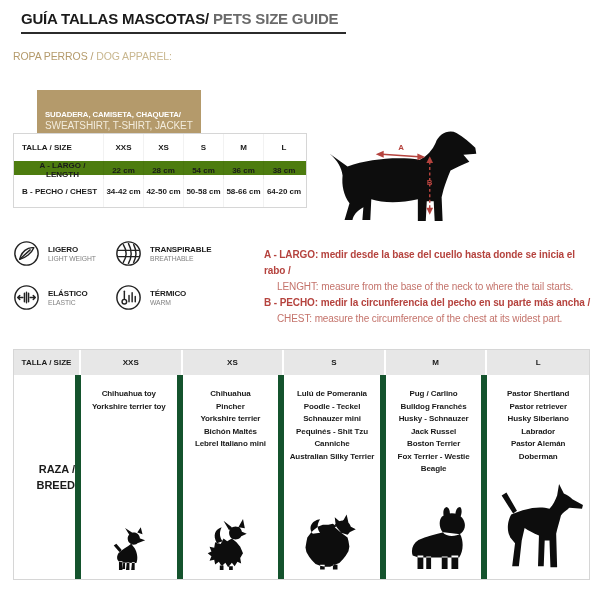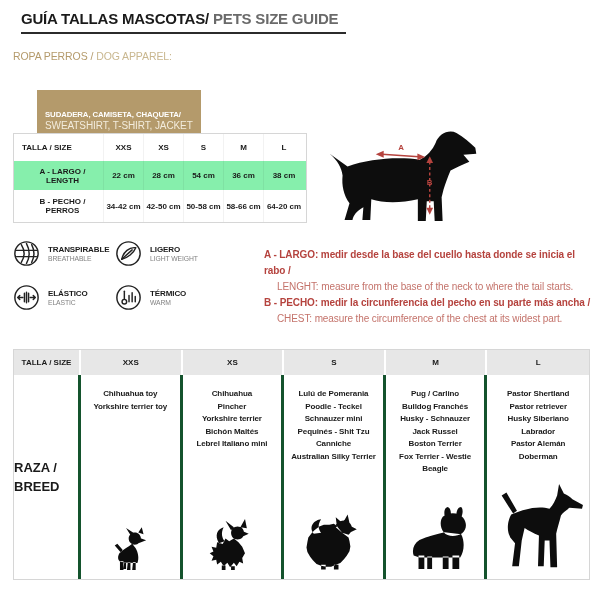--- a/index.html
+++ b/index.html
@@ -29,21 +29,21 @@
   .size-table{left:13px;top:133px;width:292px;border:1px solid #d6d6d6;background:#fff;}
   .st-row{display:grid;grid-template-columns:90px 40px 40px 40px 40px 40px;}
   .st-row > div{
     font-size:8px;font-weight:bold;text-align:center;
     display:flex;align-items:center;justify-content:center;
     border-right:1px solid rgba(0,0,0,0.05);
   }
   .st-row > div:first-child{justify-content:flex-start;padding-left:8px;}
   .st-row > div:last-child{border-right:none;}
   .st-head{height:27px;}
-  .st-a{height:29px;background:#86efac;}
+  .st-a{height:14px;background:#4d7c0f;}
   .st-b{height:32px;}
 
   
   .top-dog{left:316px;top:124px;width:172px;height:104px;}
 
   
   .features{
     left:13px;top:240px;display:grid;grid-template-columns:102px auto;
     grid-row-gap:17px;grid-column-gap:0;
   }
@@ -59,25 +59,25 @@
 
   
   .breed-table{left:13px;top:349px;width:575px;border:1px solid #d6d6d6;background:#fff;}
   .bt-head{display:grid;grid-template-columns:67px repeat(5,1fr);}
   .bt-head > div{
     background:#e7e7e7;height:25px;line-height:25px;text-align:center;
     font-size:8px;font-weight:bold;border-right:2px solid #fff;
   }
   .bt-head > div:last-child{border-right:none;}
   .bt-body{display:grid;grid-template-columns:67px repeat(5,1fr);height:204px;}
-  .bt-body > div{border-right:3px solid #14532d;position:relative;}
+  .bt-body > div{border-right:6px solid #14532d;position:relative;}
   .bt-body > div:last-child{border-right:none;}
   .bt-label{
-    display:flex;flex-direction:column;align-items:flex-start;justify-content:center;
-    font-size:13px;font-weight:bold;line-height:1.5;
+    display:flex;flex-direction:column;align-items:flex-end;justify-content:center;
+    font-size:11px;font-weight:bold;line-height:1.5;
   }
   .breeds{padding-top:13px;text-align:center;font-size:8px;font-weight:600;line-height:12.5px;letter-spacing:-0.1px;}
   .dogpic{position:absolute;bottom:8px;left:50%;transform:translateX(-50%);}
 
   svg{display:block;}
   .sil{fill:#0d0d0d;}
   .ic{stroke:#222;stroke-width:1.4;fill:none;stroke-linecap:round;stroke-linejoin:round;}
 </style>
 </head>
 <body>
@@ -106,21 +106,21 @@
   </div>
   <div class="st-row st-a">
     <div>A - LARGO / LENGTH</div>
     <div>22 cm</div>
     <div>28 cm</div>
     <div>54 cm</div>
     <div>36 cm</div>
     <div>38 cm</div>
   </div>
   <div class="st-row st-b">
-    <div>B - PECHO / PERROS</div>
+    <div>B - PECHO / CHEST</div>
     <div>34-42 cm</div>
     <div>42-50 cm</div>
     <div>50-58 cm</div>
     <div>58-66 cm</div>
     <div>64-20 cm</div>
   </div>
 </div>
 
 <div class="abs top-dog">
   <svg width="172" height="104" viewBox="0 0 170 105">
@@ -143,38 +143,38 @@
       <text x="113" y="62" text-anchor="middle" font-size="8" font-weight="bold" fill="#b5433e">B</text>
     </g>
   </svg>
 </div>
 
 <div class="abs features">
 
   <div class="feature">
     <svg class="ficon" viewBox="0 0 26 26">
       <circle class="ic" cx="13" cy="13" r="11.2"></circle>
+      <path class="ic" d="M6.5,18.5 C8,11.5 14,6.5 20,7.5 C18,12.5 12,17.5 6.5,18.5 Z"></path>
+      <path class="ic" d="M6.5,18.5 L16.5,9.5"></path>
+    </svg>
+    <div>
+      <div class="flabel">LIGERO</div>
+      <div class="fsub">LIGHT WEIGHT</div>
+    </div>
+  </div>
+
+  <div class="feature">
+    <svg class="ficon" viewBox="0 0 26 26">
+      <circle class="ic" cx="13" cy="13" r="11.2"></circle>
       <path class="ic" d="M8,4.5 C11.5,10 11.5,16 8,21.5 M13,3.5 C16.5,10 16.5,16 13,22.5 M18,4.5 C20.8,10 20.8,16 18,21.5"></path>
       <path class="ic" d="M3.5,10 H22.5 M3.5,16 H22.5"></path>
     </svg>
     <div>
       <div class="flabel">TRANSPIRABLE</div>
       <div class="fsub">BREATHABLE</div>
-    </div>
-  </div>
-
-  <div class="feature">
-    <svg class="ficon" viewBox="0 0 26 26">
-      <circle class="ic" cx="13" cy="13" r="11.2"></circle>
-      <path class="ic" d="M6.5,18.5 C8,11.5 14,6.5 20,7.5 C18,12.5 12,17.5 6.5,18.5 Z"></path>
-      <path class="ic" d="M6.5,18.5 L16.5,9.5"></path>
-    </svg>
-    <div>
-      <div class="flabel">LIGERO</div>
-      <div class="fsub">LIGHT WEIGHT</div>
     </div>
   </div>
 
   <div class="feature">
     <svg class="ficon" viewBox="0 0 26 26">
       <circle class="ic" cx="13" cy="13" r="11.2"></circle>
       <path class="ic" d="M11,9 V17 M13,8 V18 M15,9 V17"></path>
       <path class="ic" d="M9.5,13 H4.5 M6.5,11 L4.5,13 L6.5,15"></path>
       <path class="ic" d="M16.5,13 H21.5 M19.5,11 L21.5,13 L19.5,15"></path>
     </svg>

